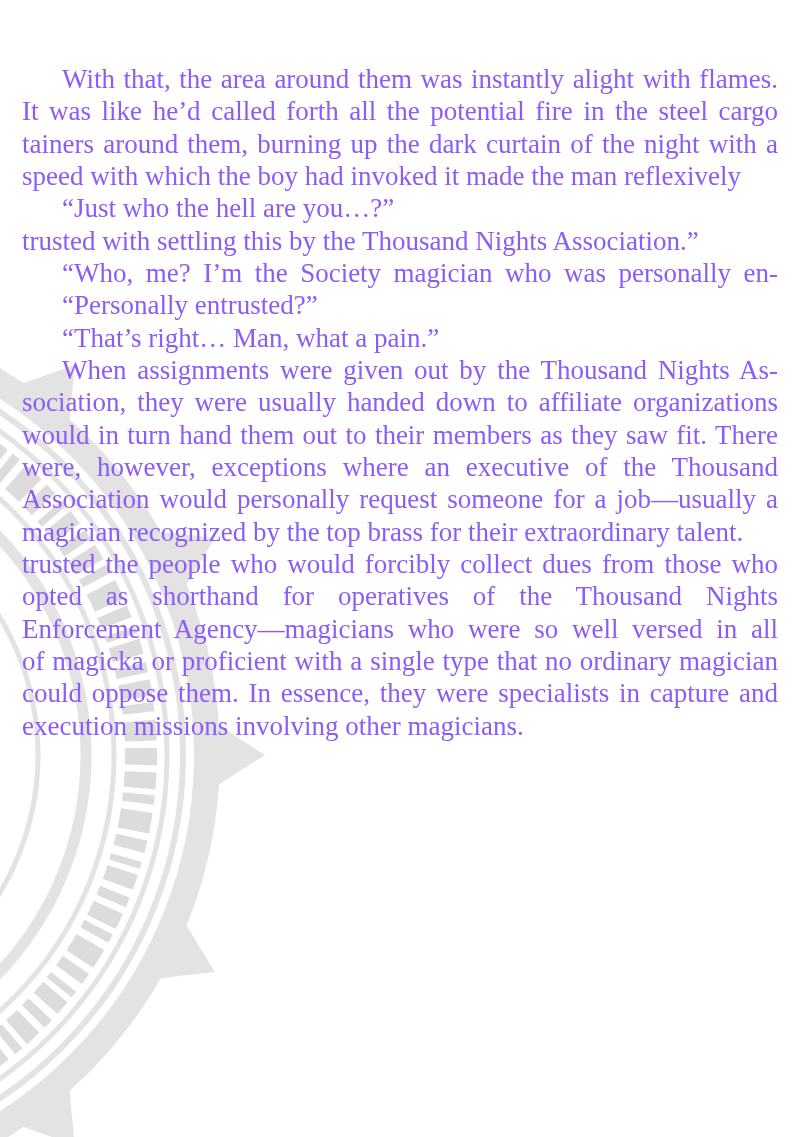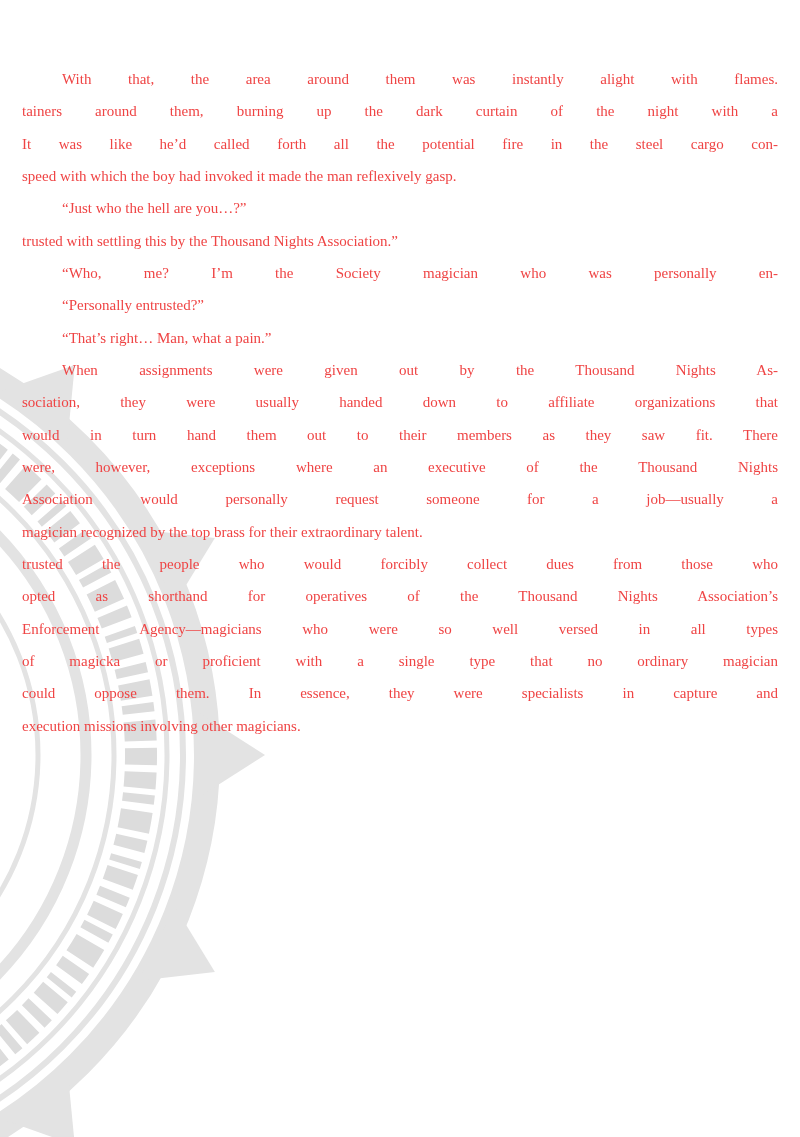--- a/index.html
+++ b/index.html
@@ -25,22 +25,22 @@
   #page-text {
     position: absolute;
     left: 22px;
     top: 63px;
     width: 756px;
   }
   .line {
     height: 32.33px;
     line-height: 32.34px;
     font-family: "Liberation Serif", serif;
-    font-size: 15px;
-    color: #ef4444;
+    font-size: 27px;
+    color: #8b5cf6;
     overflow: hidden;
   }
   .line.just {
     text-align: justify;
     text-align-last: justify;
   }
   .line.last {
     text-align: left;
     text-align-last: left;
   }
@@ -67,22 +67,22 @@
       <polygon points="74.8,364.9 2.1,390.7 67.4,441.6"></polygon>
       <polygon points="214.9,538.0 138.3,529.3 174.7,603.7"></polygon>
       <polygon points="265,755 200.0,713.6 200.0,796.4"></polygon>
       <polygon points="214.9,972.0 174.7,906.3 138.3,980.7"></polygon>
       <polygon points="74.8,1145.1 67.4,1068.4 2.1,1119.3"></polygon>
     </g>
   </svg>
 
   <div id="page-text">
       <div class="line just indent">With that, the area around them was instantly alight with flames.</div>
+      <div class="line just">It was like he’d called forth all the potential fire in the steel cargo con-</div>
       <div class="line just">tainers around them, burning up the dark curtain of the night with a</div>
-      <div class="line just">It was like he’d called forth all the potential fire in the steel cargo con-</div>
       <div class="line last">speed with which the boy had invoked it made the man reflexively gasp.</div>
       <div class="line last indent">“Just who the hell are you…?”</div>
       <div class="line last">trusted with settling this by the Thousand Nights Association.”</div>
       <div class="line just indent">“Who, me? I’m the Society magician who was personally en-</div>
       <div class="line last indent">“Personally entrusted?”</div>
       <div class="line last indent">“That’s right… Man, what a pain.”</div>
       <div class="line just indent">When assignments were given out by the Thousand Nights As-</div>
       <div class="line just">sociation, they were usually handed down to affiliate organizations that</div>
       <div class="line just">would in turn hand them out to their members as they saw fit. There</div>
       <div class="line just">were, however, exceptions where an executive of the Thousand Nights</div>

